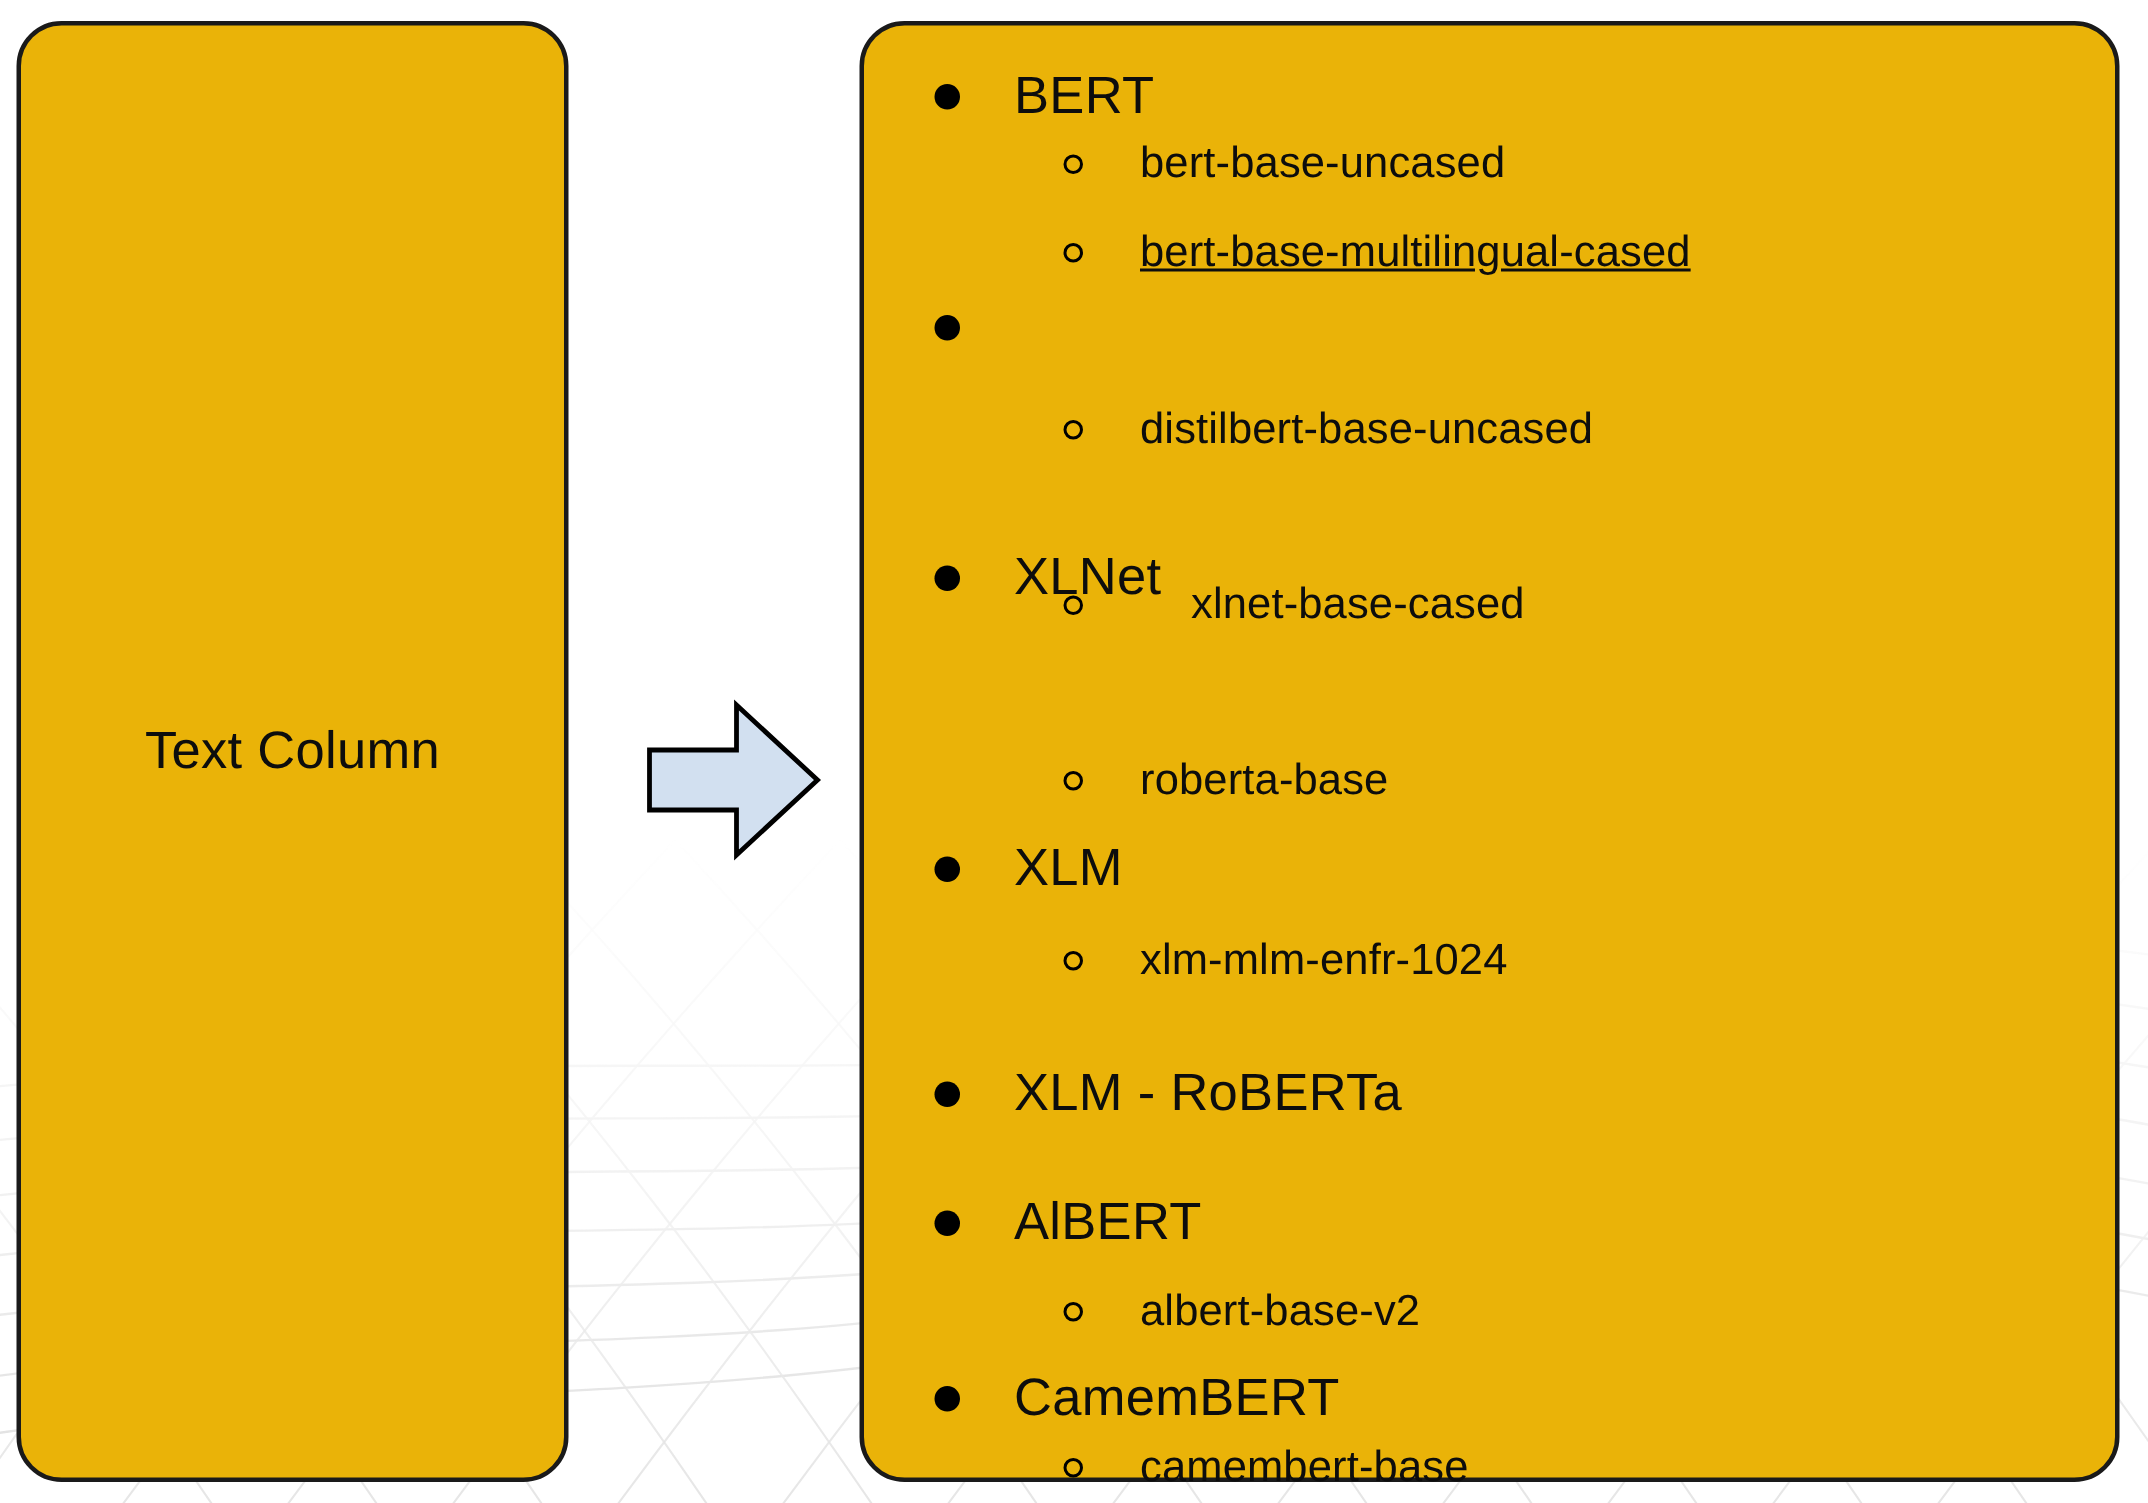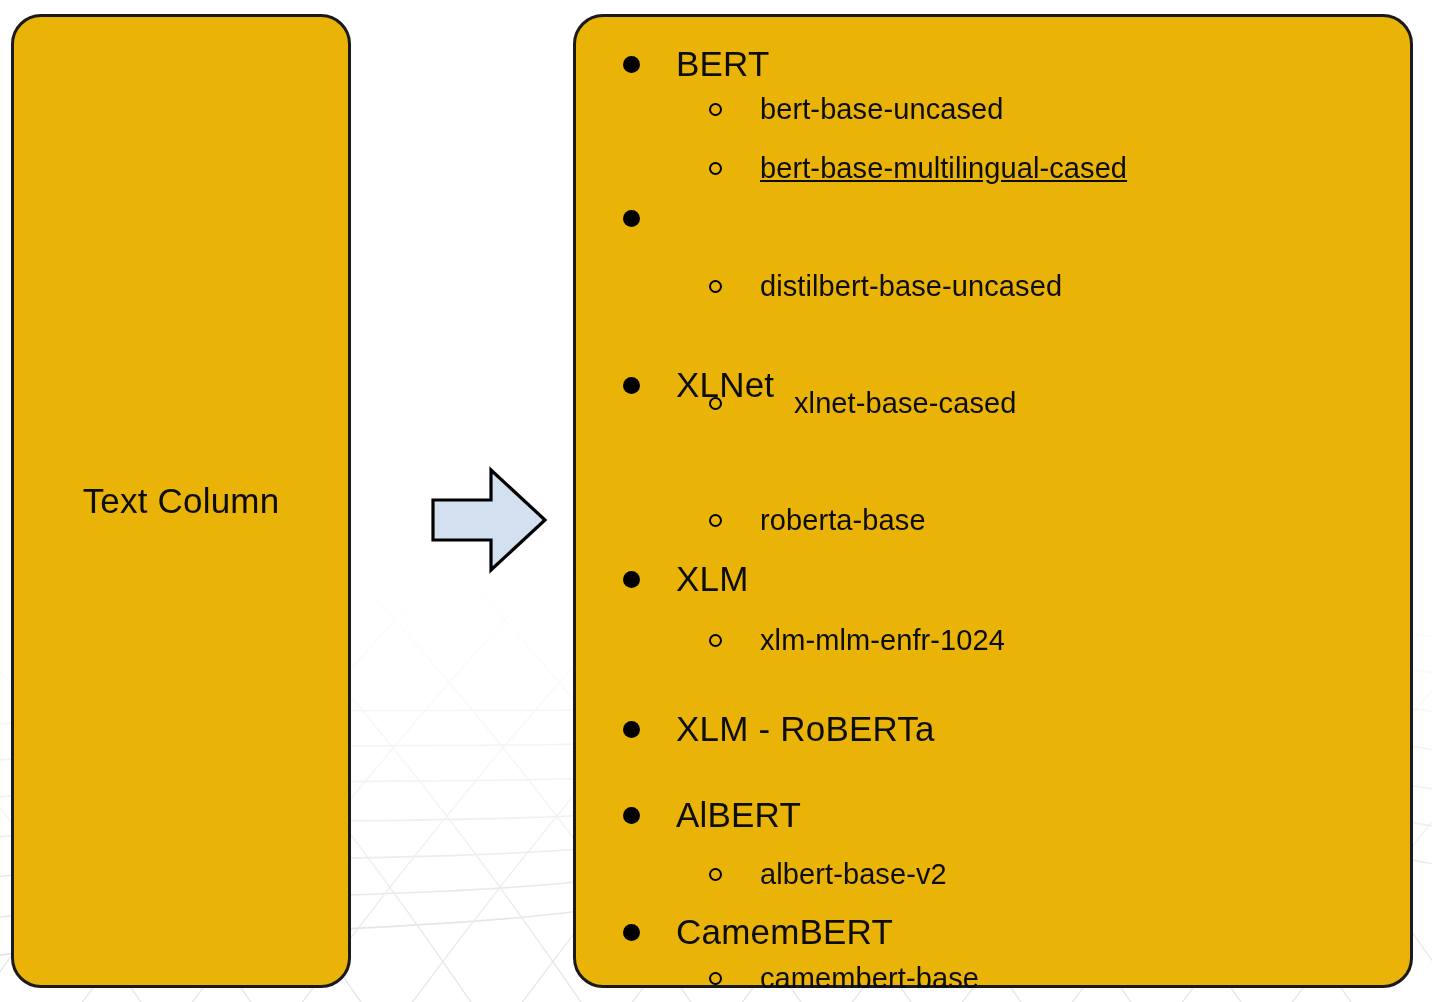--- a/index.html
+++ b/index.html
@@ -37,21 +37,21 @@
     box-sizing: border-box;
     background: #eab308;
     border: 3px solid #1a1a1a;
     border-radius: 30px;
     z-index: 1;
   }
 
   #left-box {
     left: 11px;
     top: 14px;
-    width: 340px;
+    width: 368px;
     height: 974px;
     display: flex;
     align-items: center;
     justify-content: center;
   }
   #left-box-label {
     font-size: 35px;
     color: #0d0d0d;
     letter-spacing: 0.2px;
     line-height: 1.1;

